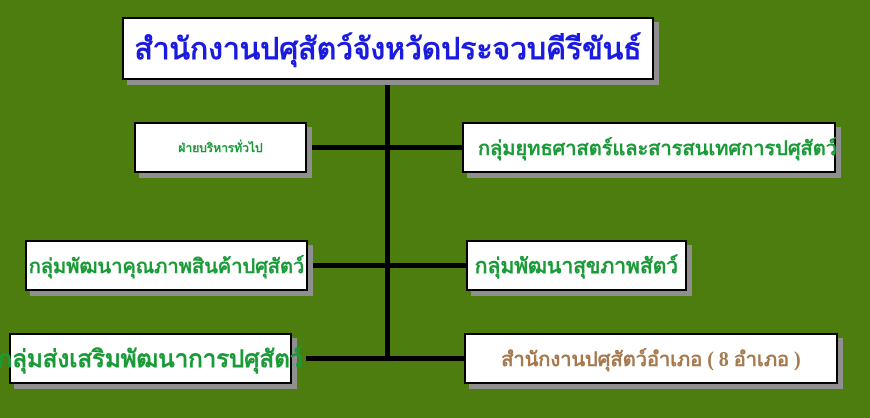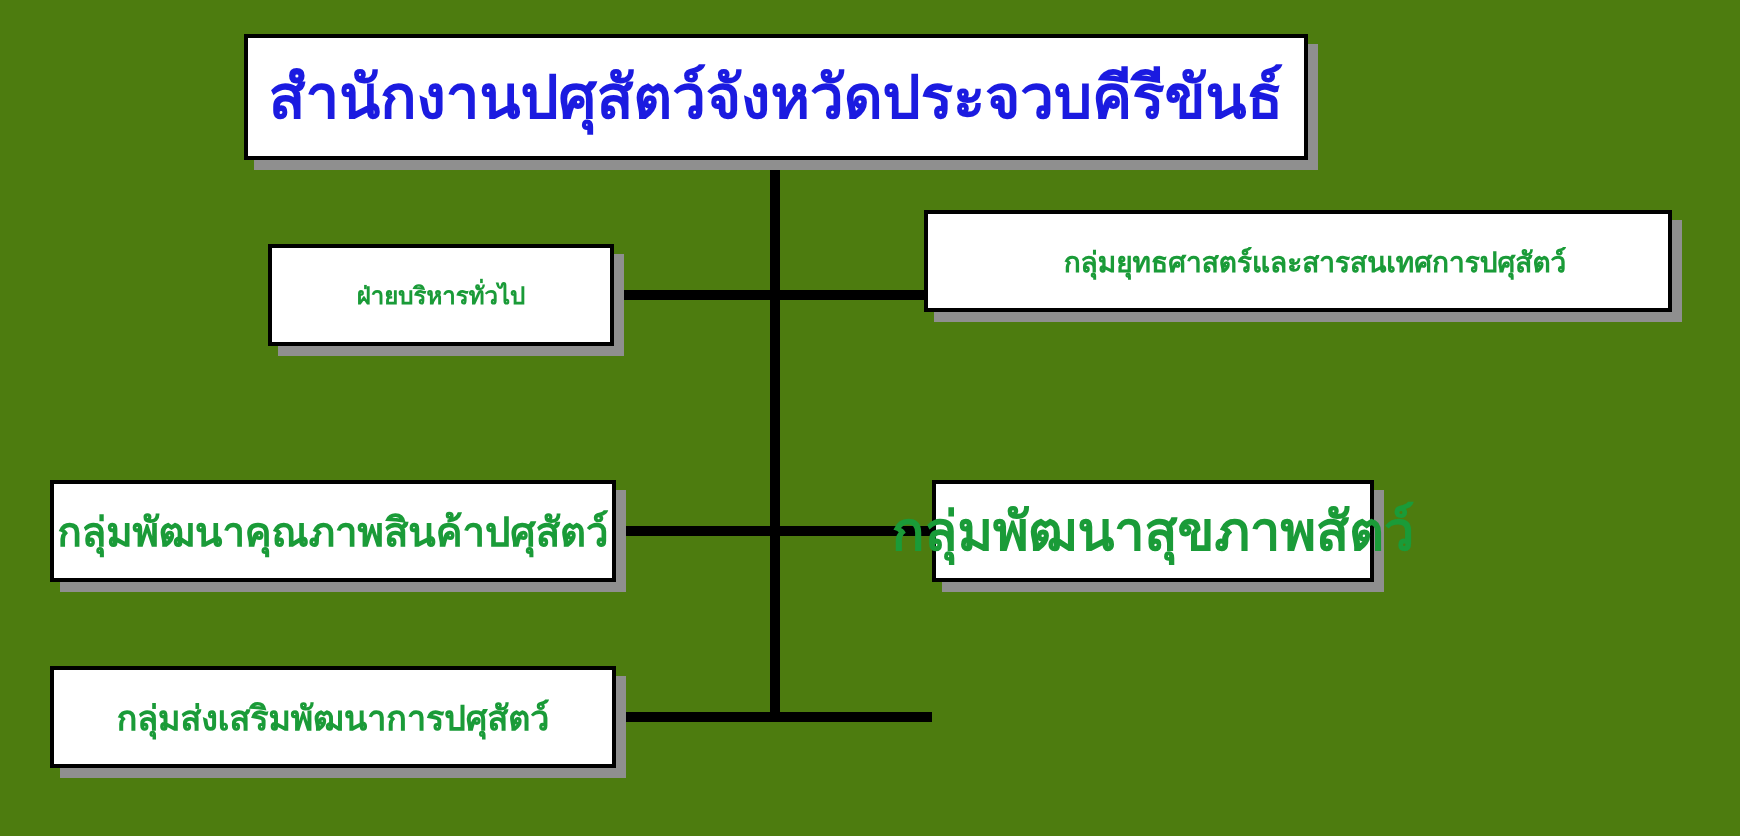--- a/index.html
+++ b/index.html
@@ -30,24 +30,24 @@
   }
   .title-box {
     left: 122px; top: 17px; width: 532px; height: 63px;
     font-size: 30px;
     color: #1b1be0;
   }
   .node-label { display: inline-block; }
   .text-green { color: #1a9b38; }
   .text-brown { color: #a6794e; }
   .box-r1-left  { left: 134px; top: 122px; width: 173px; height: 51px; font-size: 12px; }
-  .box-r1-right { left: 462px; top: 105px; width: 374px; height: 51px; font-size: 14px; padding-left: 17px; }
+  .box-r1-right { left: 462px; top: 122px; width: 374px; height: 51px; font-size: 20px; padding-left: 17px; }
   .box-r2-left  { left: 25px;  top: 240px; width: 283px; height: 51px; font-size: 20px; justify-content: center; }
-  .box-r2-right { left: 466px; top: 240px; width: 221px; height: 51px; font-size: 27px; }
-  .box-r3-left  { left: 25px;  top: 333px; width: 283px; height: 51px; font-size: 17px; }
+  .box-r2-right { left: 466px; top: 240px; width: 221px; height: 51px; font-size: 21px; }
+  .box-r3-left  { left: 9px;  top: 333px; width: 283px; height: 51px; font-size: 24px; }
   .box-r3-right { left: 464px; top: 333px; width: 374px; height: 51px; font-size: 20px; }
   .line {
     position: absolute;
     background: #000000;
   }
   .trunk { left: 385px; top: 79px; width: 5px; height: 282px; }
   .conn-r1 { left: 305px; top: 145px; width: 159px; height: 5px; }
   .conn-r2 { left: 306px; top: 263px; width: 162px; height: 5px; }
   .conn-r3 { left: 306px; top: 356px; width: 160px; height: 5px; }
 </style>
@@ -75,14 +75,17 @@
   <div class="node box-r2-left">
     <span class="node-label text-green">กลุ่มพัฒนาคุณภาพสินค้าปศุสัตว์</span>
   </div>
   <div class="node box-r2-right">
     <span class="node-label text-green">กลุ่มพัฒนาสุขภาพสัตว์</span>
   </div>
 
   <div class="node box-r3-left">
     <span class="node-label text-green">กลุ่มส่งเสริมพัฒนาการปศุสัตว์</span>
   </div>
+  <div class="node box-r3-right">
+    <span class="node-label text-brown">สำนักงานปศุสัตว์อำเภอ ( 8  อำเภอ )</span>
+  </div>
 
 </div>
 
 </body></html>

